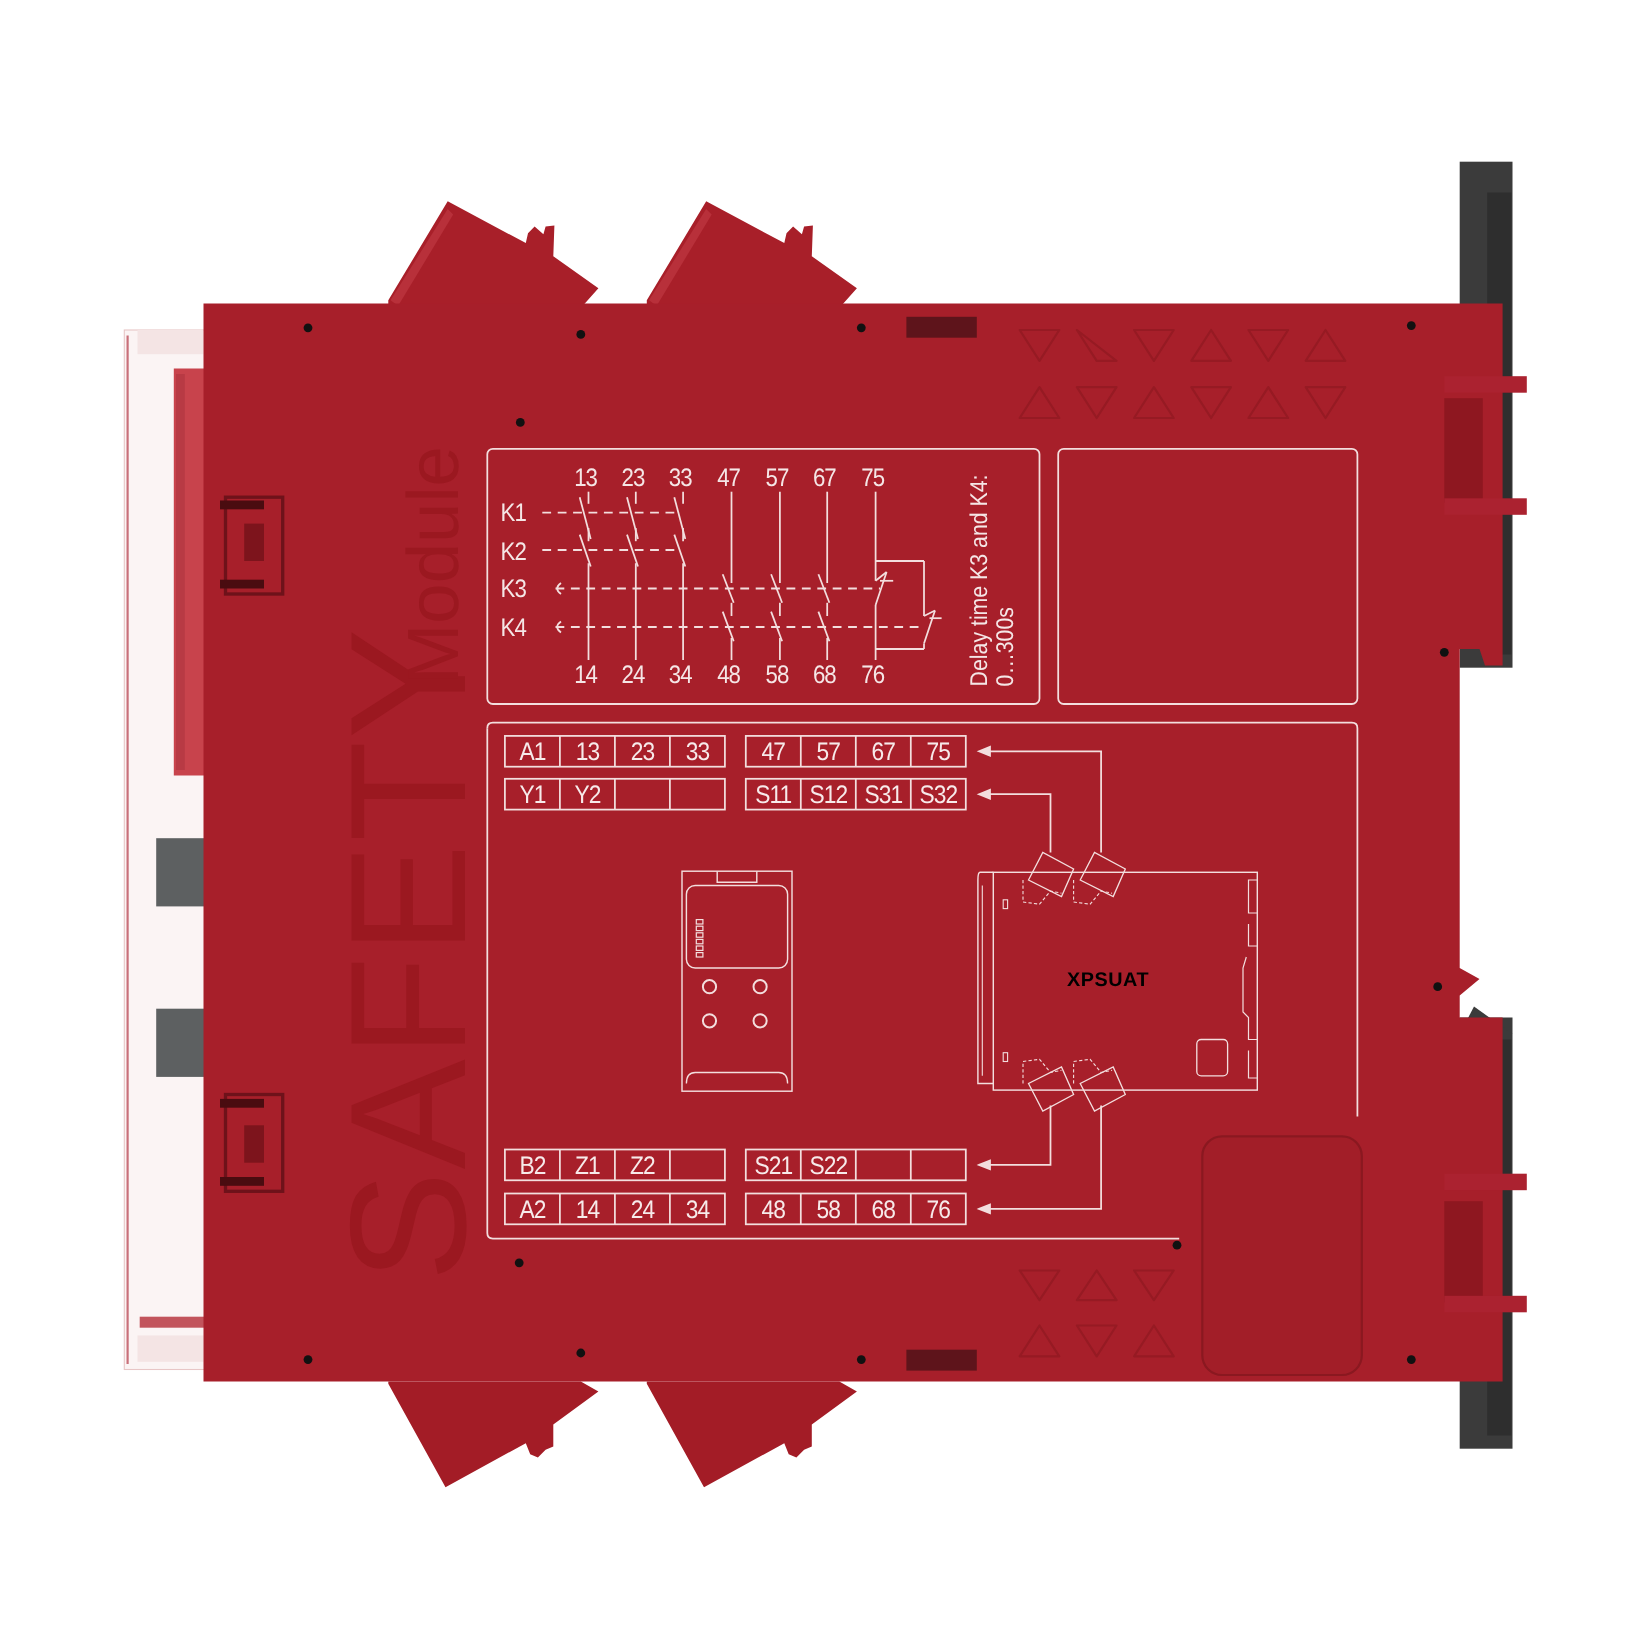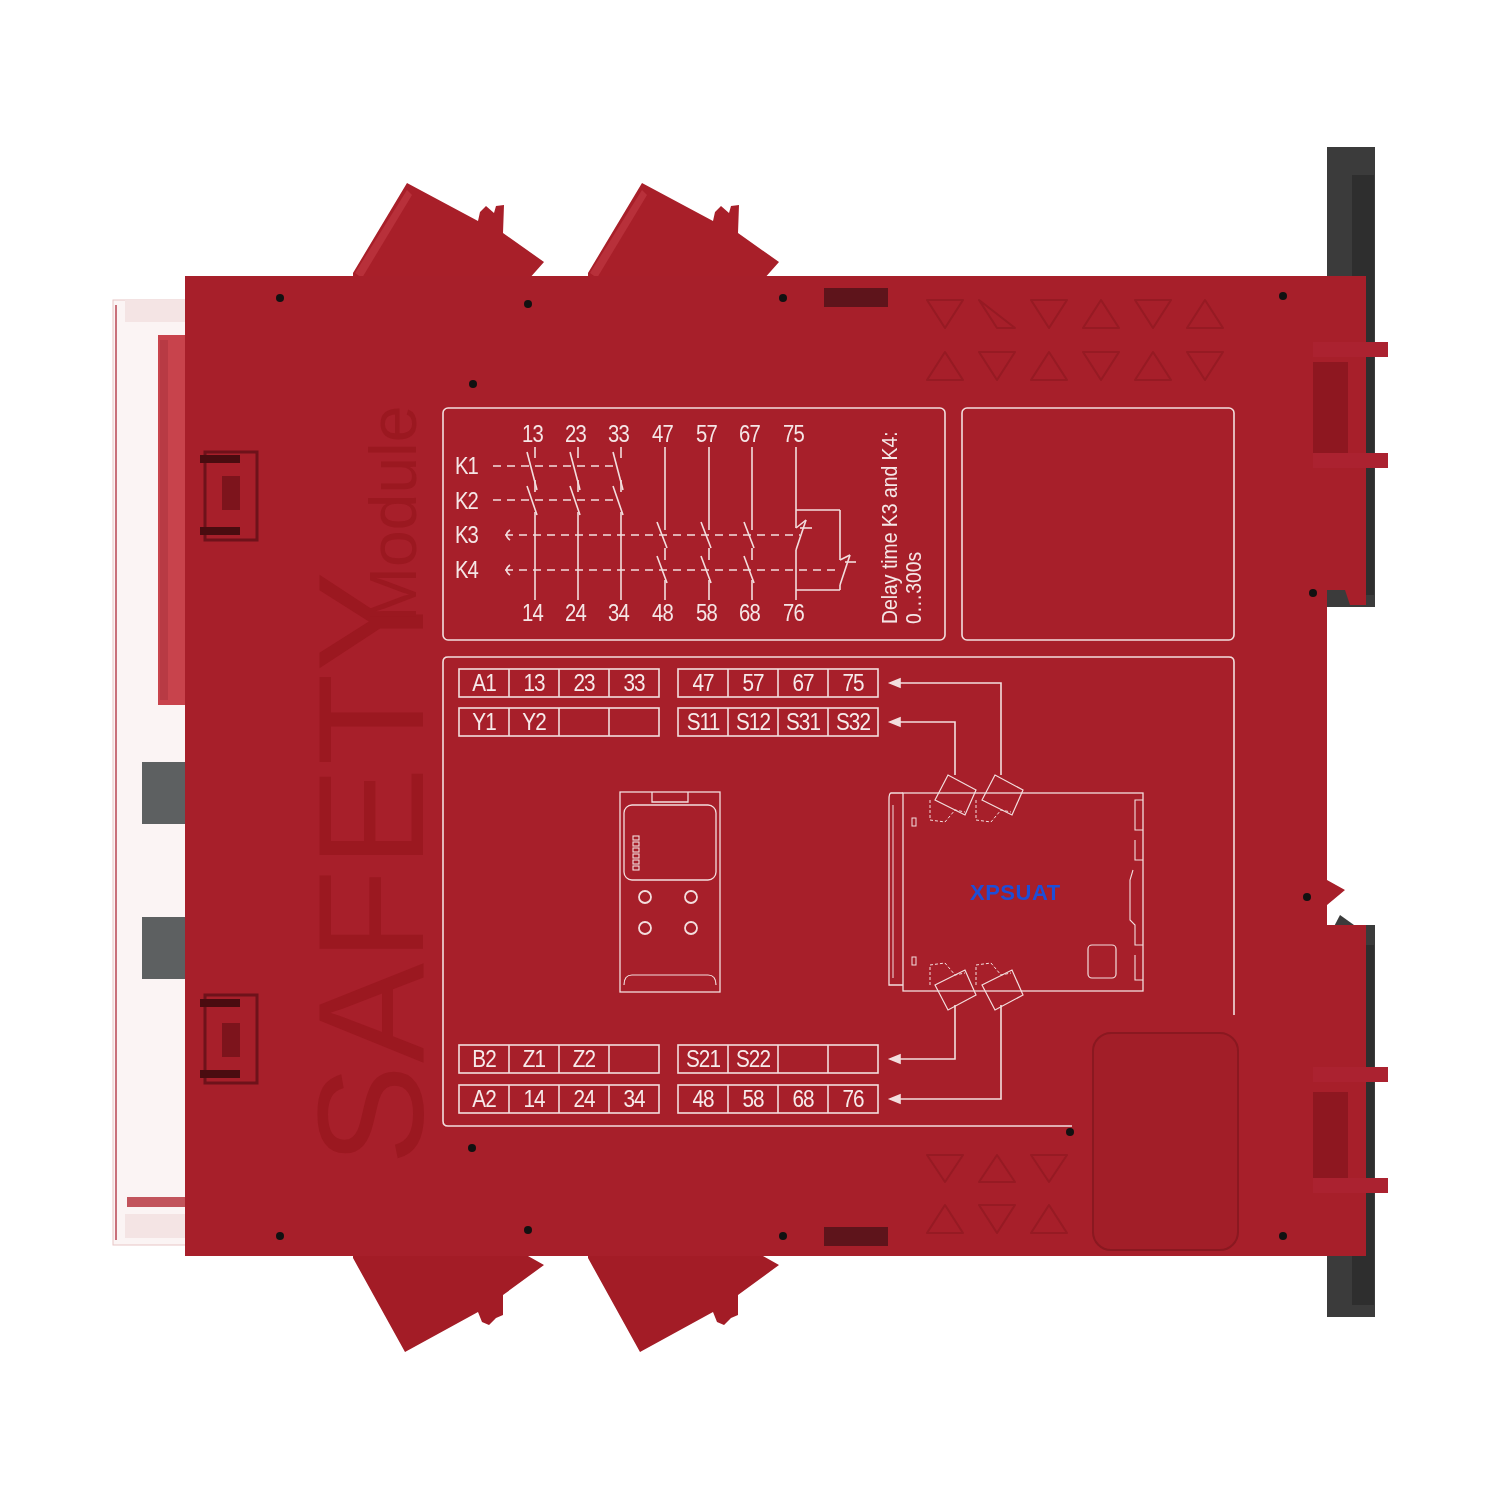--- a/index.html
+++ b/index.html
@@ -1,21 +1,21 @@
 <!DOCTYPE html>
 <html><head>
 <meta charset="utf-8">
 <style>
   html,body{margin:0;padding:0;background:#ffffff;}
   body{width:1500px;height:1500px;position:relative;overflow:hidden;font-family:"Liberation Sans",sans-serif;}
   svg{position:absolute;left:0;top:0;}
   .lbl{position:absolute;color:#f5e6e6;font-family:"Liberation Sans",sans-serif;font-size:23px;letter-spacing:-1px;line-height:1;transform:scaleX(0.88);transform-origin:left center;}
   .cell{position:absolute;color:#f7eaea;font-size:23px;letter-spacing:-1px;text-align:center;line-height:28px;height:28px;transform:scaleX(0.9);}
   .watermark{position:absolute;color:#9b1820;font-family:"Liberation Sans",sans-serif;white-space:nowrap;transform-origin:0 0;transform:rotate(-90deg);}
-  .model{position:absolute;color:#1d4ed8;font-weight:bold;font-size:22px;letter-spacing:0.5px;}
+  .model{position:absolute;color:#000000;font-weight:bold;font-size:18px;letter-spacing:0.5px;}
   .delay{position:absolute;color:#f5e6e6;font-size:22px;line-height:24px;white-space:nowrap;transform-origin:0 0;transform:rotate(-90deg) scaleX(0.88);}
 </style>
 </head>
 <body>
 
 <svg width="1500" height="1500" viewBox="0 0 1500 1500">
 
   <g>
     <rect x="113" y="300" width="75" height="945" fill="#fbf4f4" stroke="#e8c6c6" stroke-width="1"></rect>
     <line x1="116" y1="305" x2="116" y2="1240" stroke="#c9707a" stroke-width="2"></line>

